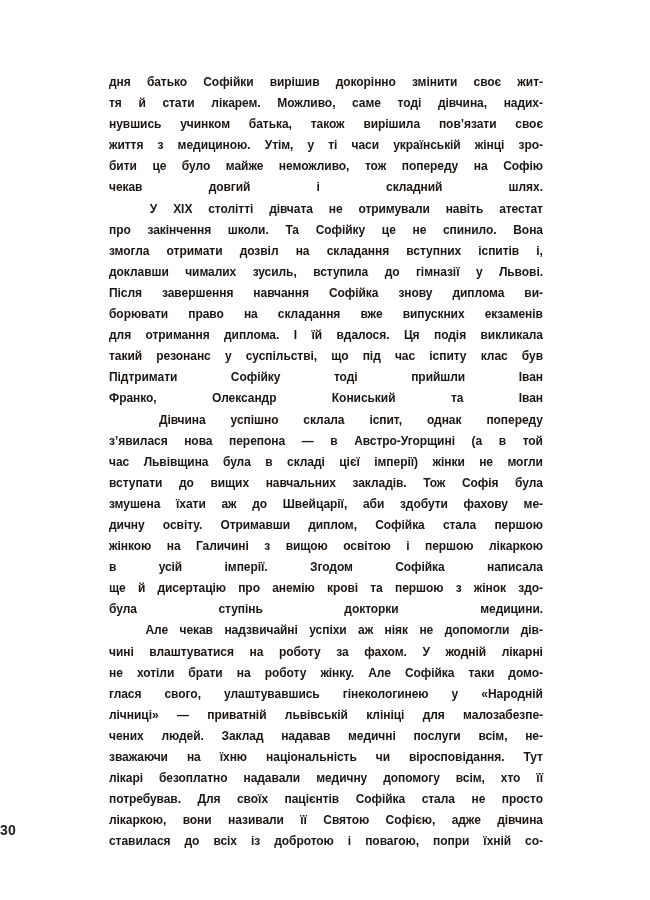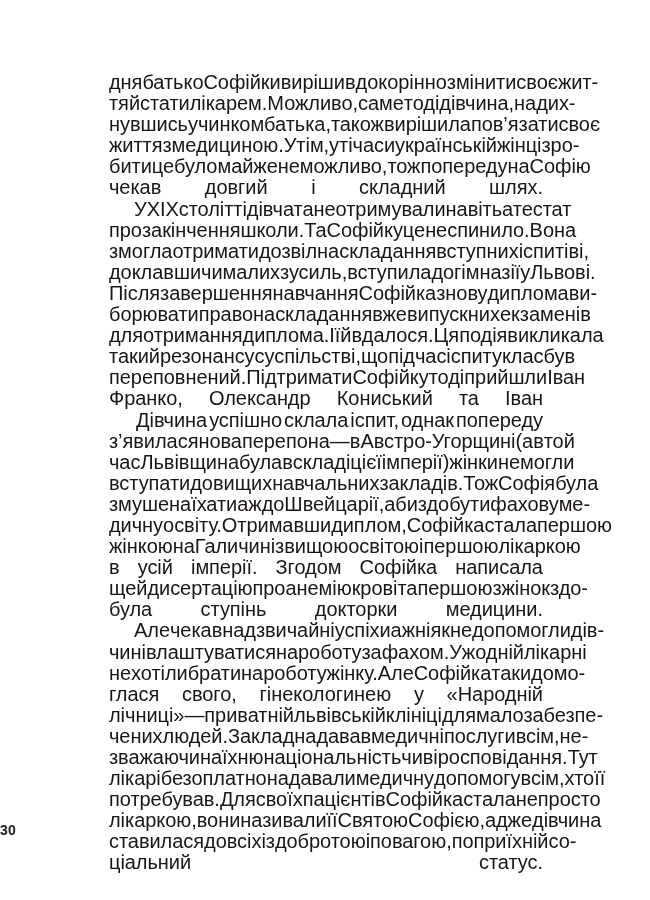--- a/index.html
+++ b/index.html
@@ -26,27 +26,27 @@
 
   .text-block {
     position: absolute;
     left: 109px;
     top: 72px;
     width: 434px;
   }
 
   .para {
     margin: 0;
-    font-size: 20px;
+    font-size: 12px;
     line-height: 21.1px;
     text-align: justify;
     text-align-last: left;
     letter-spacing: -0.05px;
     word-spacing: 0px;
-    font-weight: 400;
+    font-weight: 700;
     color: #1c1613;
     -webkit-font-smoothing: antialiased;
   }
 
   .justified-line {
     display: flex;
     justify-content: space-between;
     width: 100%;
   }
   .justified-line.flush {
@@ -220,21 +220,20 @@
           <span class="w">у</span>
           <span class="w">суспільстві,</span>
           <span class="w">що</span>
           <span class="w">під</span>
           <span class="w">час</span>
           <span class="w">іспиту</span>
           <span class="w">клас</span>
           <span class="w">був</span>
         </span>
         <span class="justified-line">
-          <span class="w">переповнений.</span>
           <span class="w">Підтримати</span>
           <span class="w">Софійку</span>
           <span class="w">тоді</span>
           <span class="w">прийшли</span>
           <span class="w">Іван</span>
         </span>
         <span class="justified-line flush">
           <span class="w">Франко,</span>
           <span class="w">Олександр</span>
           <span class="w">Кониський</span>
@@ -376,20 +375,21 @@
           <span class="w">роботу</span>
           <span class="w">жінку.</span>
           <span class="w">Але</span>
           <span class="w">Софійка</span>
           <span class="w">таки</span>
           <span class="w">домо-</span>
         </span>
         <span class="justified-line">
           <span class="w">глася</span>
           <span class="w">свого,</span>
+          <span class="w">улаштувавшись</span>
           <span class="w">гінекологинею</span>
           <span class="w">у</span>
           <span class="w">«Народній</span>
         </span>
         <span class="justified-line">
           <span class="w">лічниці»</span>
           <span class="w">—</span>
           <span class="w">приватній</span>
           <span class="w">львівській</span>
           <span class="w">клініці</span>
@@ -450,22 +450,18 @@
           <span class="w">до</span>
           <span class="w">всіх</span>
           <span class="w">із</span>
           <span class="w">добротою</span>
           <span class="w">і</span>
           <span class="w">повагою,</span>
           <span class="w">попри</span>
           <span class="w">їхній</span>
           <span class="w">со-</span>
         </span>
-        <span class="justified-line flush">
-          <span class="w">ціальний</span>
-          <span class="w">статус.</span>
-        </span>
       </p>
     </div>
 
   <div class="page-number">30</div>
 
 </div>
 
 </body></html>

